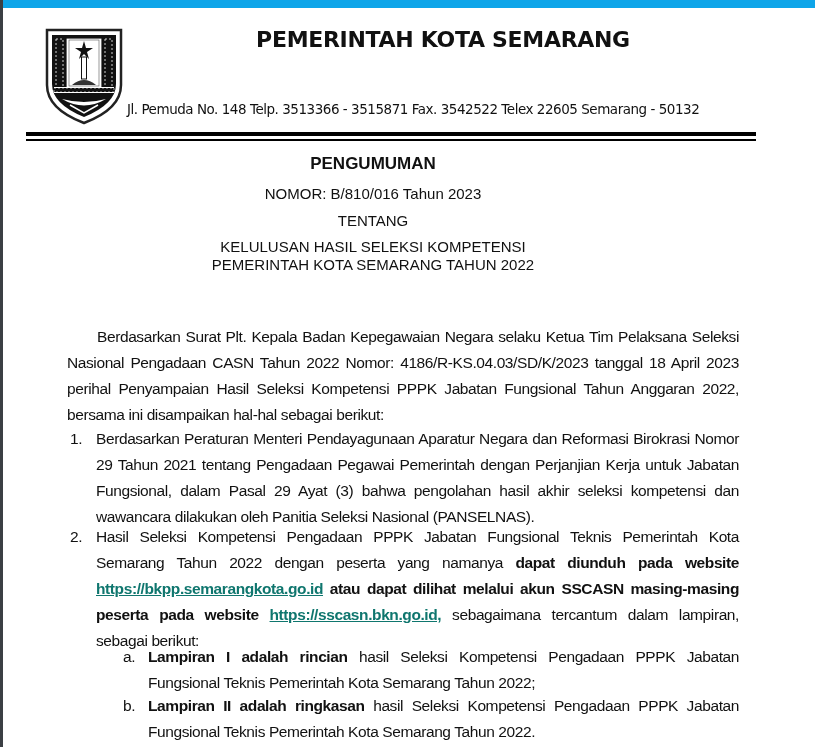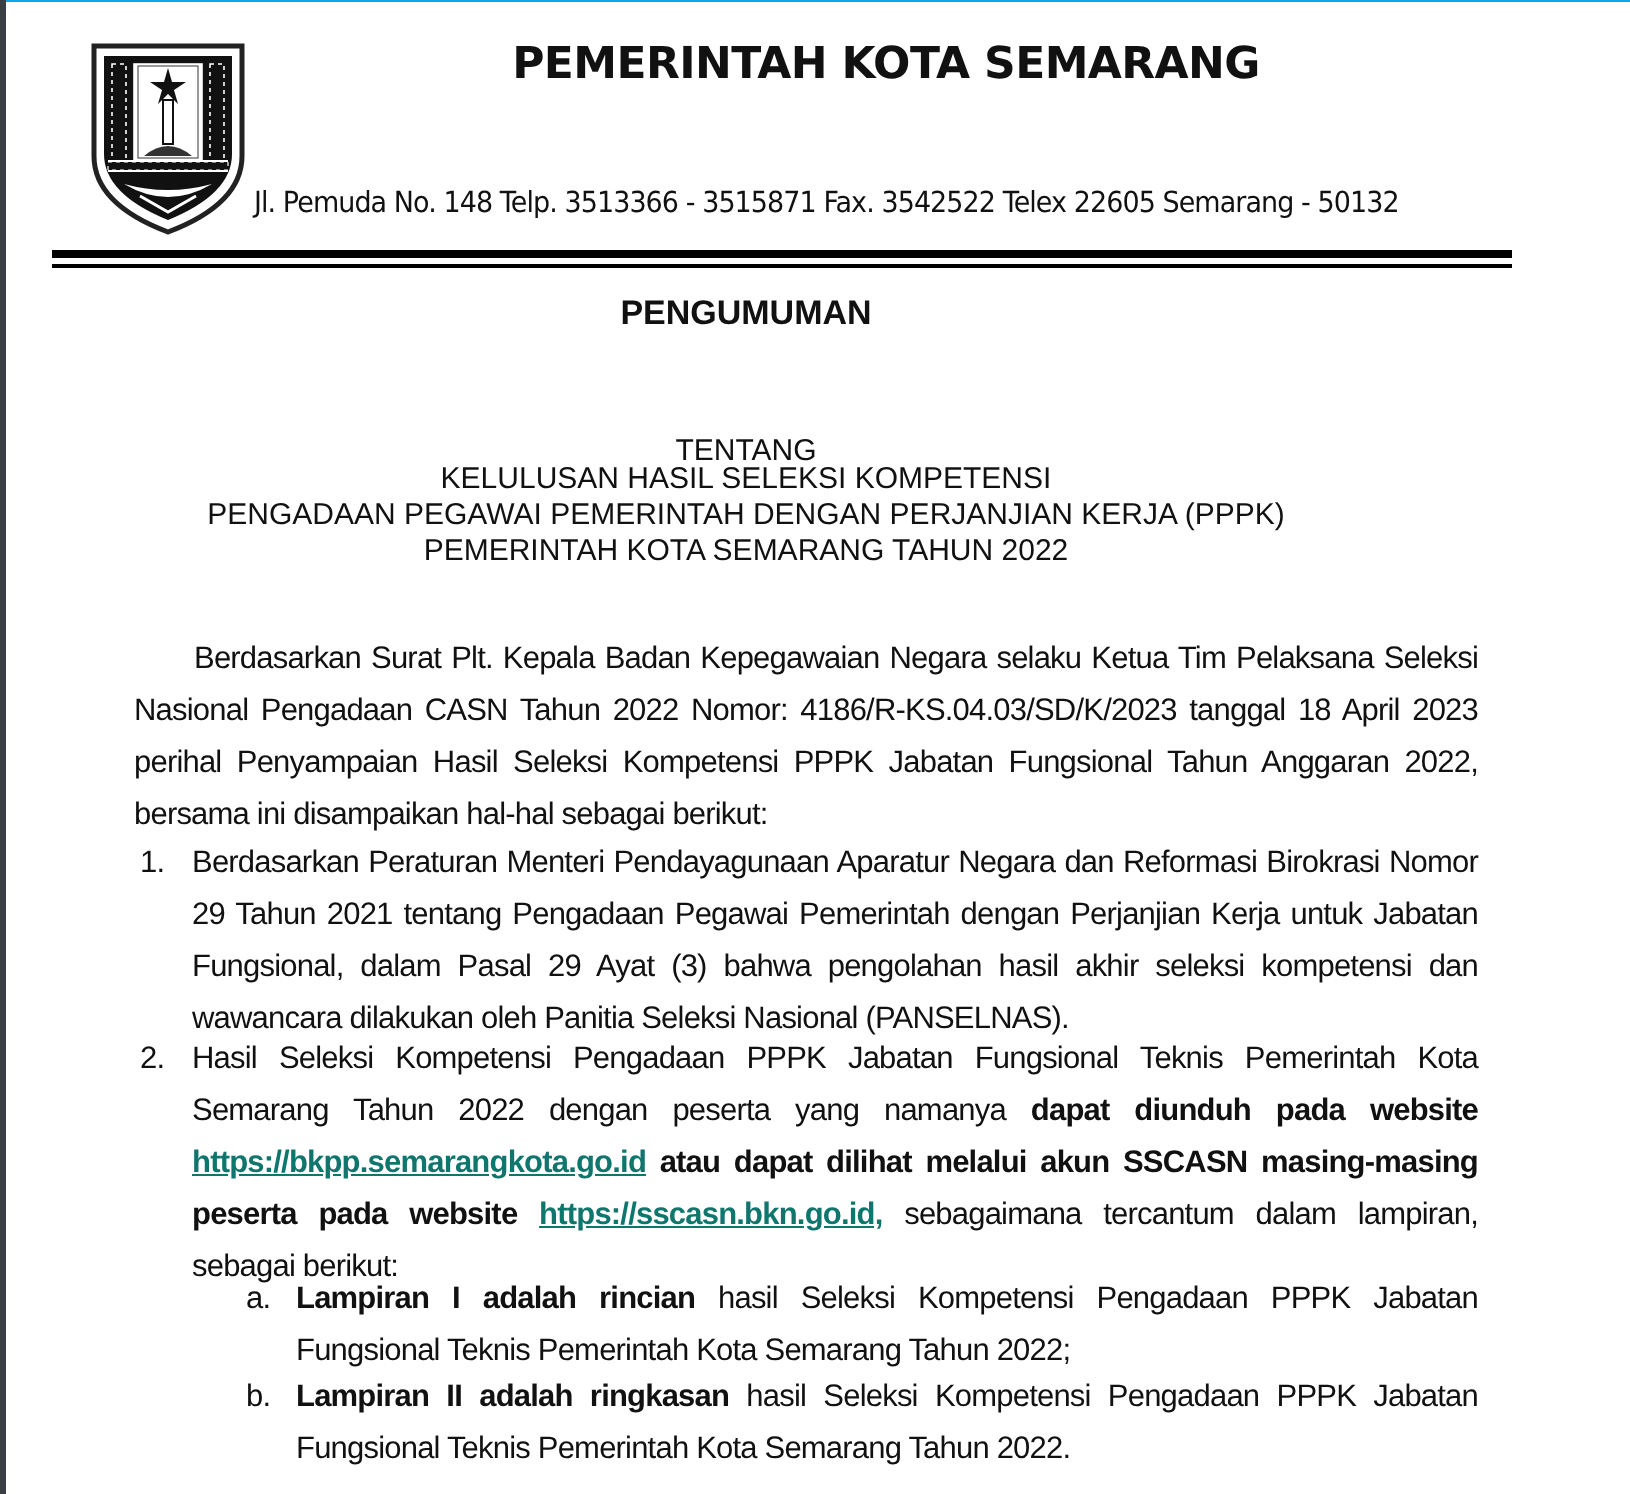--- a/index.html
+++ b/index.html
@@ -4,21 +4,21 @@
 <style>
   html, body { margin: 0; padding: 0; }
   body {
     width: 815px; height: 747px; overflow: hidden;
     background: #3b3f44;
     position: relative;
   }
   .page {
     position: absolute; left: 3px; top: 0; width: 812px; height: 747px;
     background: #ffffff;
-    border-top: 1px solid #0ea5e9;
+    border-top: 8px solid #0ea5e9;
     box-sizing: border-box;
     font-family: "Liberation Sans", sans-serif;
     color: #111;
     overflow: hidden;
   }
   .logo {
     position: absolute; left: 41px; top: 19px; width: 80px; height: 98px;
   }
   .kop-line1 {
     position: absolute; left: 230px; top: 19px; width: 420px; text-align: center;
@@ -38,21 +38,21 @@
   }
   .rule-thick {
     position: absolute; left: 23px; top: 124px; width: 730px; height: 4px; background: #000;
   }
   .rule-thin {
     position: absolute; left: 23px; top: 131px; width: 730px; height: 1.5px; background: #000;
   }
   .center-block { position: absolute; left: 0; width: 740px; text-align: center; }
   .title { top: 146px; font-weight: bold; font-size: 17px; }
   .nomor { top: 177px; font-size: 15px; }
-  .tentang { top: 216px; font-size: 15px; }
+  .tentang { top: 204px; font-size: 15px; }
   .subject { top: 230px; font-size: 15px; line-height: 18px; }
   .subject div { white-space: nowrap; }
 
   .para {
     position: absolute; left: 64px; width: 672px;
     font-size: 15.5px; line-height: 26px; text-align: justify;
     letter-spacing: -0.4px;
   }
   .para .indent { display: inline-block; width: 30px; }
   .list-item {
@@ -92,24 +92,24 @@
     <path d="M18 72 Q40 85 62 72 Q40 78 18 72 Z" fill="#fff"></path>
     <path d="M26 78 L40 86 L54 78" fill="none" stroke="#fff" stroke-width="1.5"></path>
   </svg>
 
   <div class="kop-line1">PEMERINTAH KOTA SEMARANG</div>
   <div class="kop-address">Jl. Pemuda No. 148 Telp. 3513366 - 3515871 Fax. 3542522 Telex 22605 Semarang - 50132</div>
   <div class="rule-thick"></div>
   <div class="rule-thin"></div>
 
   <div class="center-block title">PENGUMUMAN</div>
+  <div class="center-block nomor">NOMOR: B/810/016 Tahun 2023</div>
   <div class="center-block tentang">TENTANG</div>
   <div class="center-block subject">
     <div>KELULUSAN HASIL SELEKSI KOMPETENSI</div>
-    <div>PENGADAAN PEGAWAI PEMERINTAH DENGAN PERJANJIAN KERJA (PPPK)</div>
     <div>PEMERINTAH KOTA SEMARANG TAHUN 2022</div>
   </div>
 
   <div class="para" style="top:316px;"><span class="indent"></span><span>Berdasarkan Surat Plt. Kepala Badan Kepegawaian Negara selaku Ketua Tim Pelaksana Seleksi Nasional Pengadaan CASN Tahun 2022 Nomor: 4186/R-KS.04.03/SD/K/2023 tanggal 18 April 2023 perihal Penyampaian Hasil Seleksi Kompetensi PPPK Jabatan Fungsional Tahun Anggaran 2022, bersama ini  disampaikan hal-hal sebagai berikut:</span></div>
 
   <div class="list-item" style="top:418px;">
     <span class="list-num">1.</span>
     <span>Berdasarkan Peraturan Menteri Pendayagunaan Aparatur Negara dan Reformasi Birokrasi Nomor 29 Tahun 2021 tentang Pengadaan Pegawai Pemerintah dengan Perjanjian Kerja untuk Jabatan Fungsional, dalam Pasal 29 Ayat (3) bahwa pengolahan hasil akhir seleksi kompetensi dan wawancara dilakukan oleh Panitia Seleksi Nasional (PANSELNAS).</span>
   </div>
 

